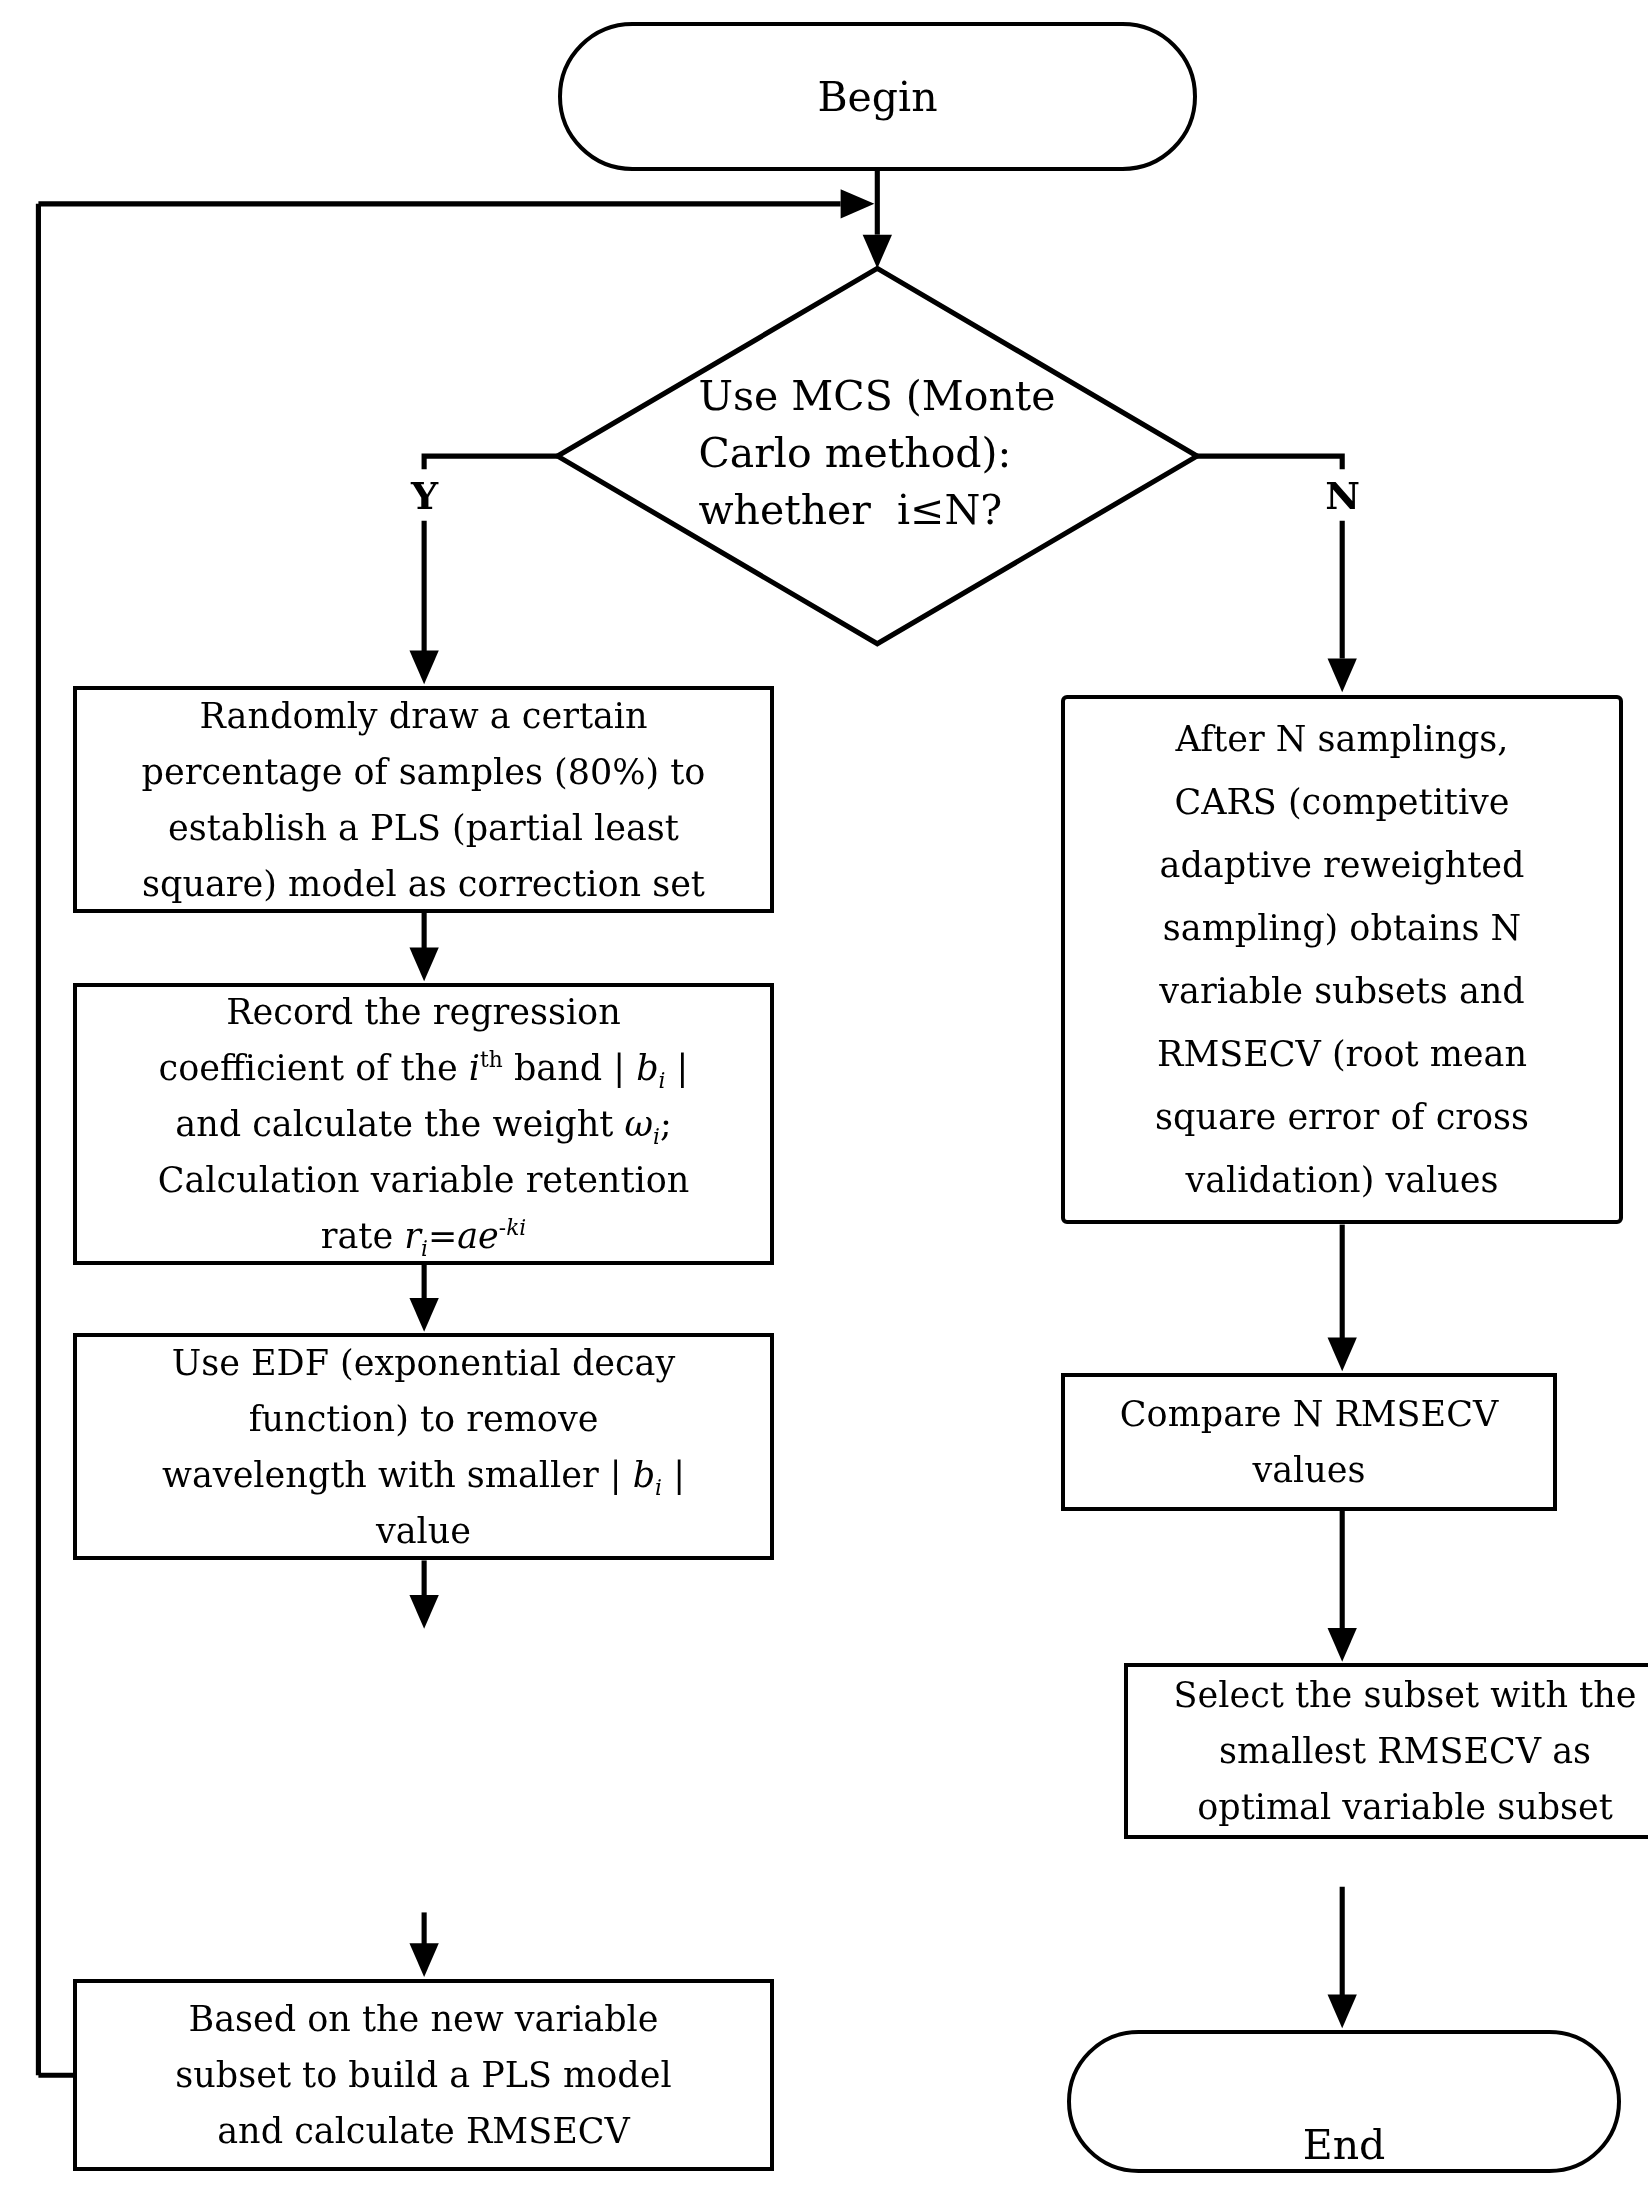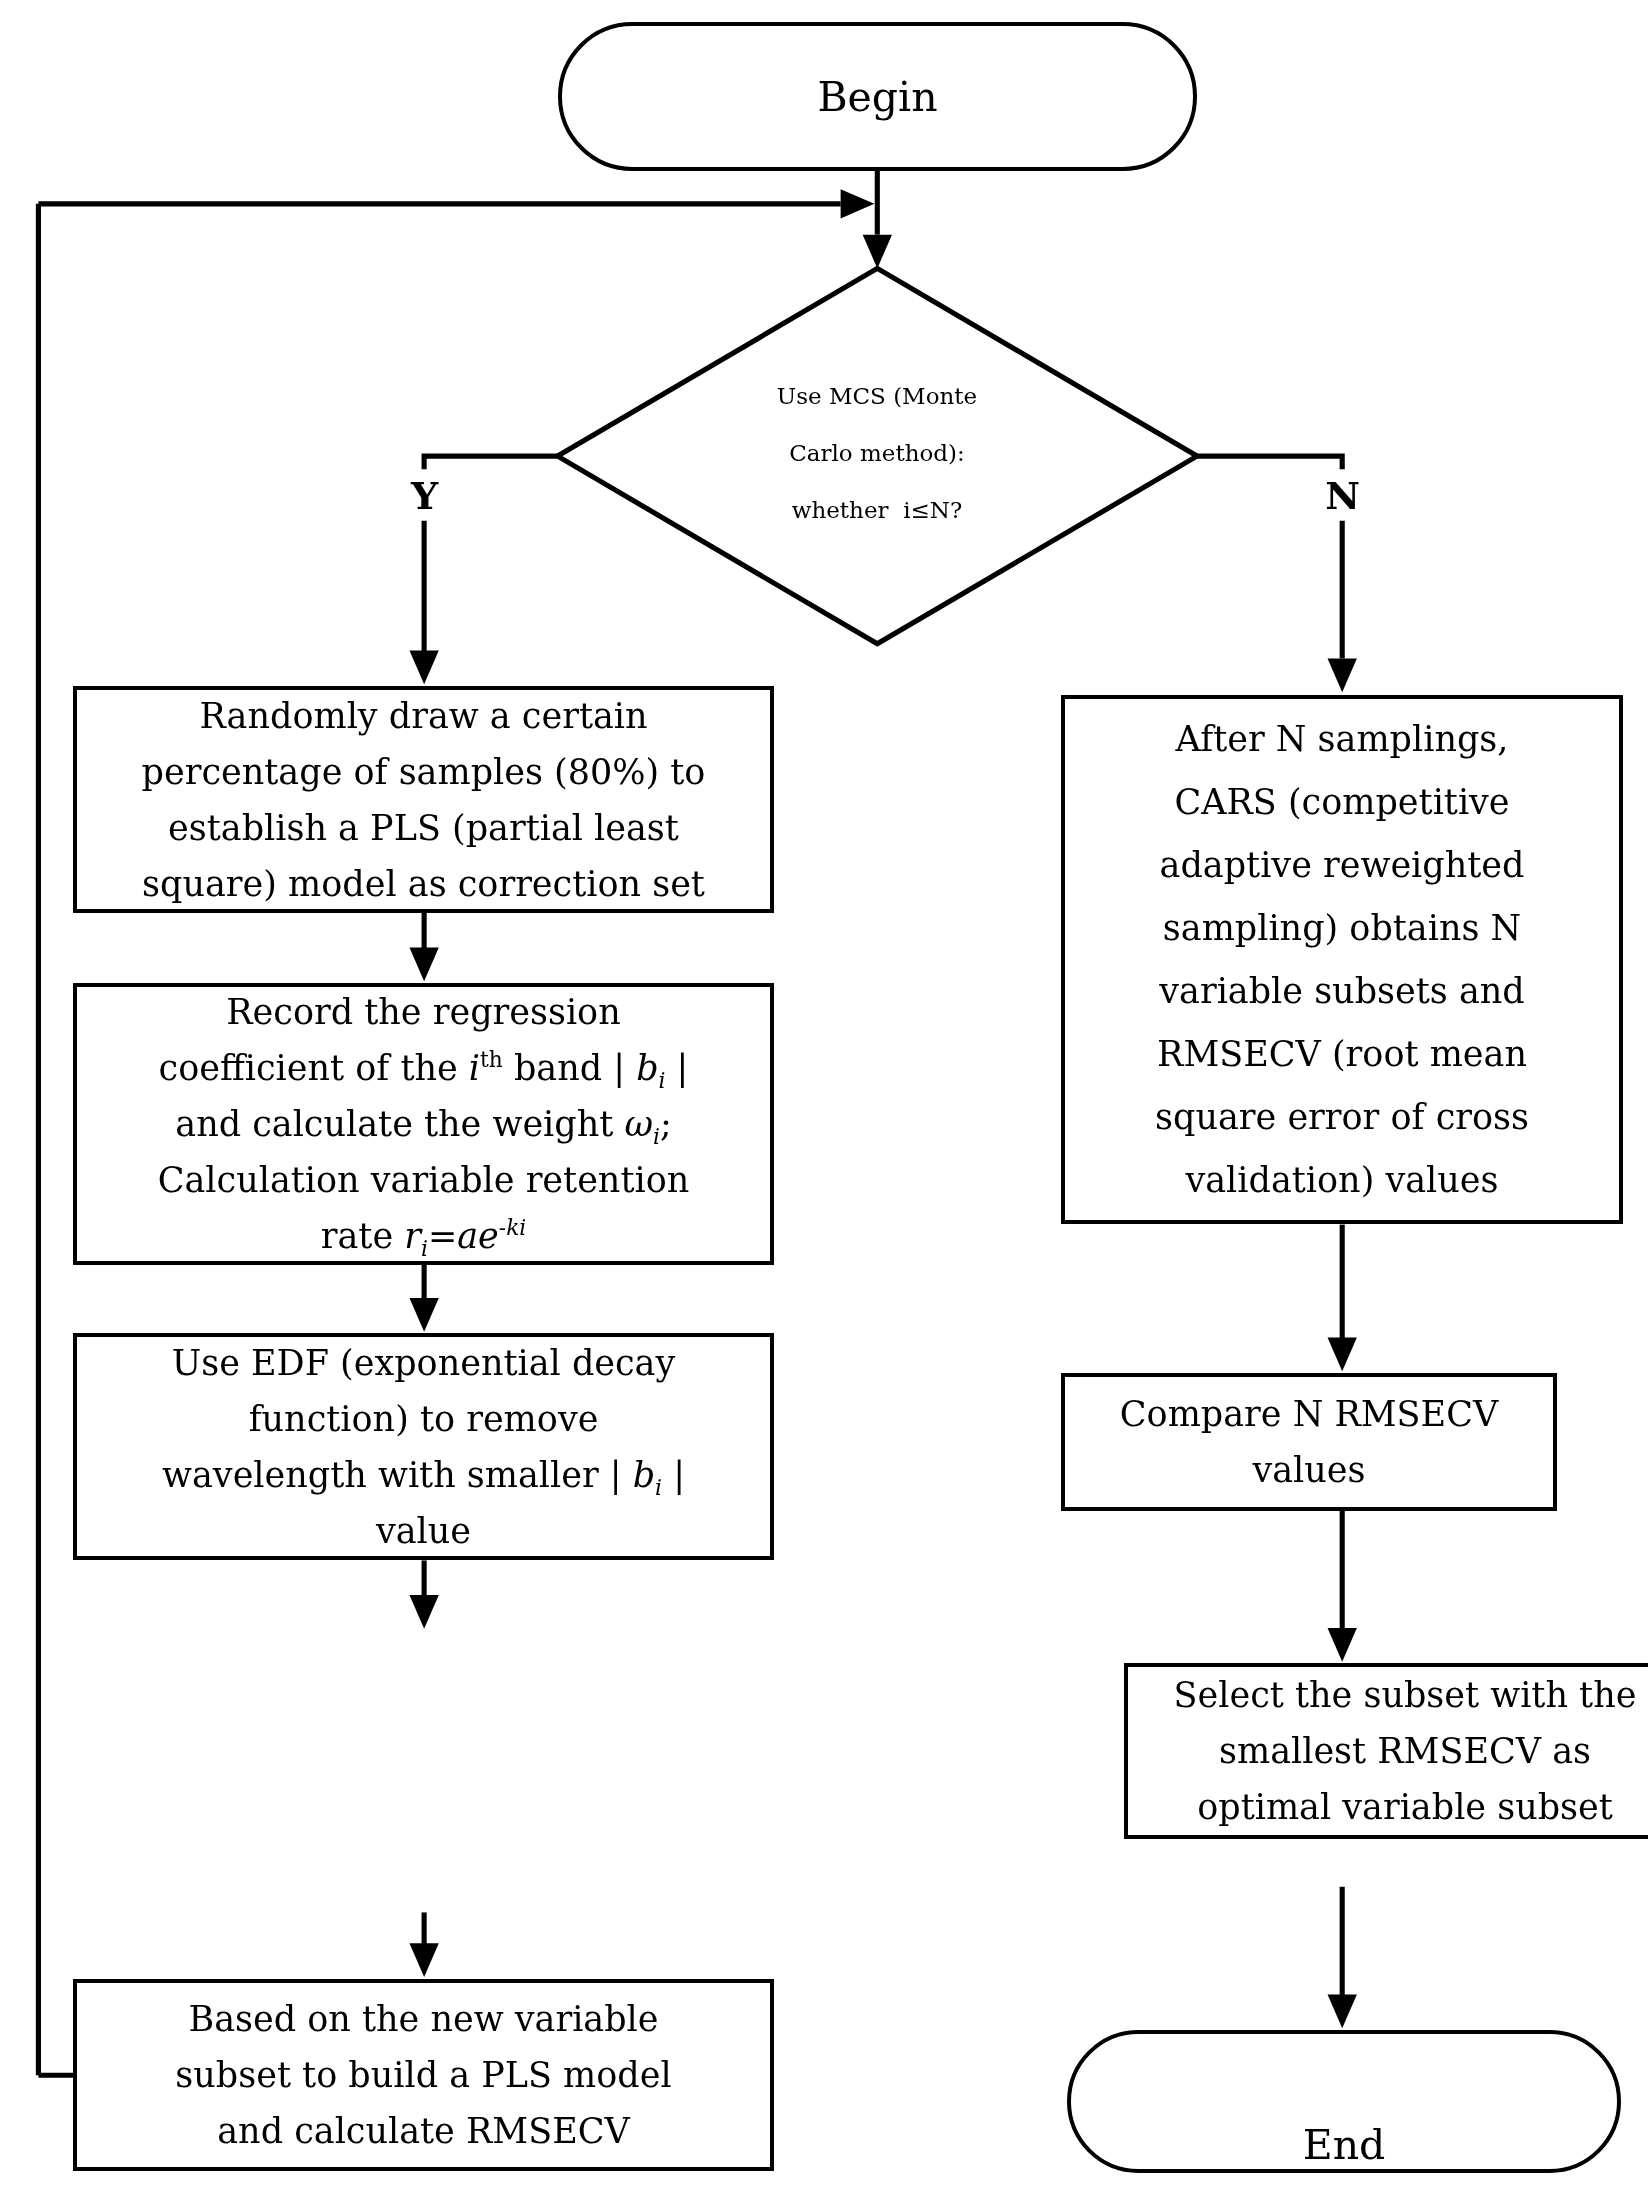--- a/index.html
+++ b/index.html
@@ -16,21 +16,21 @@
     position:absolute;z-index:2;box-sizing:border-box;
     background:#ffffff;border:4.4px solid #000000;
     display:flex;align-items:center;justify-content:center;
     text-align:center;
   }
   .terminator{border-radius:81px;font-size:41px;}
   .process{font-size:35px;line-height:56px;padding:2.9px 4.4px;}
   .process-tall{line-height:63px;}
   .decision-text{
     position:absolute;z-index:2;display:flex;align-items:center;justify-content:center;
-    text-align:center;font-size:23px;line-height:57px;background:transparent;
+    text-align:left;font-size:41px;line-height:57px;background:transparent;
   }
   .branch-label{
     position:absolute;z-index:3;display:flex;align-items:center;justify-content:center;
     font-size:38px;font-weight:bold;
   }
   sup{font-size:62%;line-height:0;}
   sub{font-size:62%;line-height:0;}
 </style>
 </head>
 <body>
@@ -99,21 +99,21 @@
 
   <div class="node process" style="left:73px;top:983px;width:701px;height:282px;">
     <span>Record the regression<br>coefficient of the <i>i</i><sup>th</sup> band | <i>b<sub>i</sub></i> |<br>and calculate the weight <i>ω<sub>i</sub></i>;<br>Calculation variable retention<br>rate <i>r<sub>i</sub></i>=<i>ae</i><sup>-<i>ki</i></sup></span>
   </div>
 
 
   <div class="node process" style="left:73px;top:1979px;width:701px;height:192px;">
     <span>Based on the new variable<br>subset to build a PLS model<br>and calculate RMSECV</span>
   </div>
 
-  <div class="node process process-tall" style="left:1061px;top:695px;width:562px;height:529px;">
+  <div class="node process process-tall" style="left:1061px;top:695px;width:562px;height:529px;border-radius:6px;">
     <span>After N samplings,<br>CARS (competitive<br>adaptive reweighted<br>sampling) obtains N<br>variable subsets and<br>RMSECV (root mean<br>square error of cross<br>validation) values</span>
   </div>
 
   <div class="node process" style="left:1061px;top:1373px;width:496px;height:138px;">
     <span>Compare N RMSECV<br>values</span>
   </div>
 
   <div class="node process" style="left:1124px;top:1663px;width:562px;height:176px;">
     <span>Select the subset with the<br>smallest RMSECV as<br>optimal variable subset</span>
   </div>

